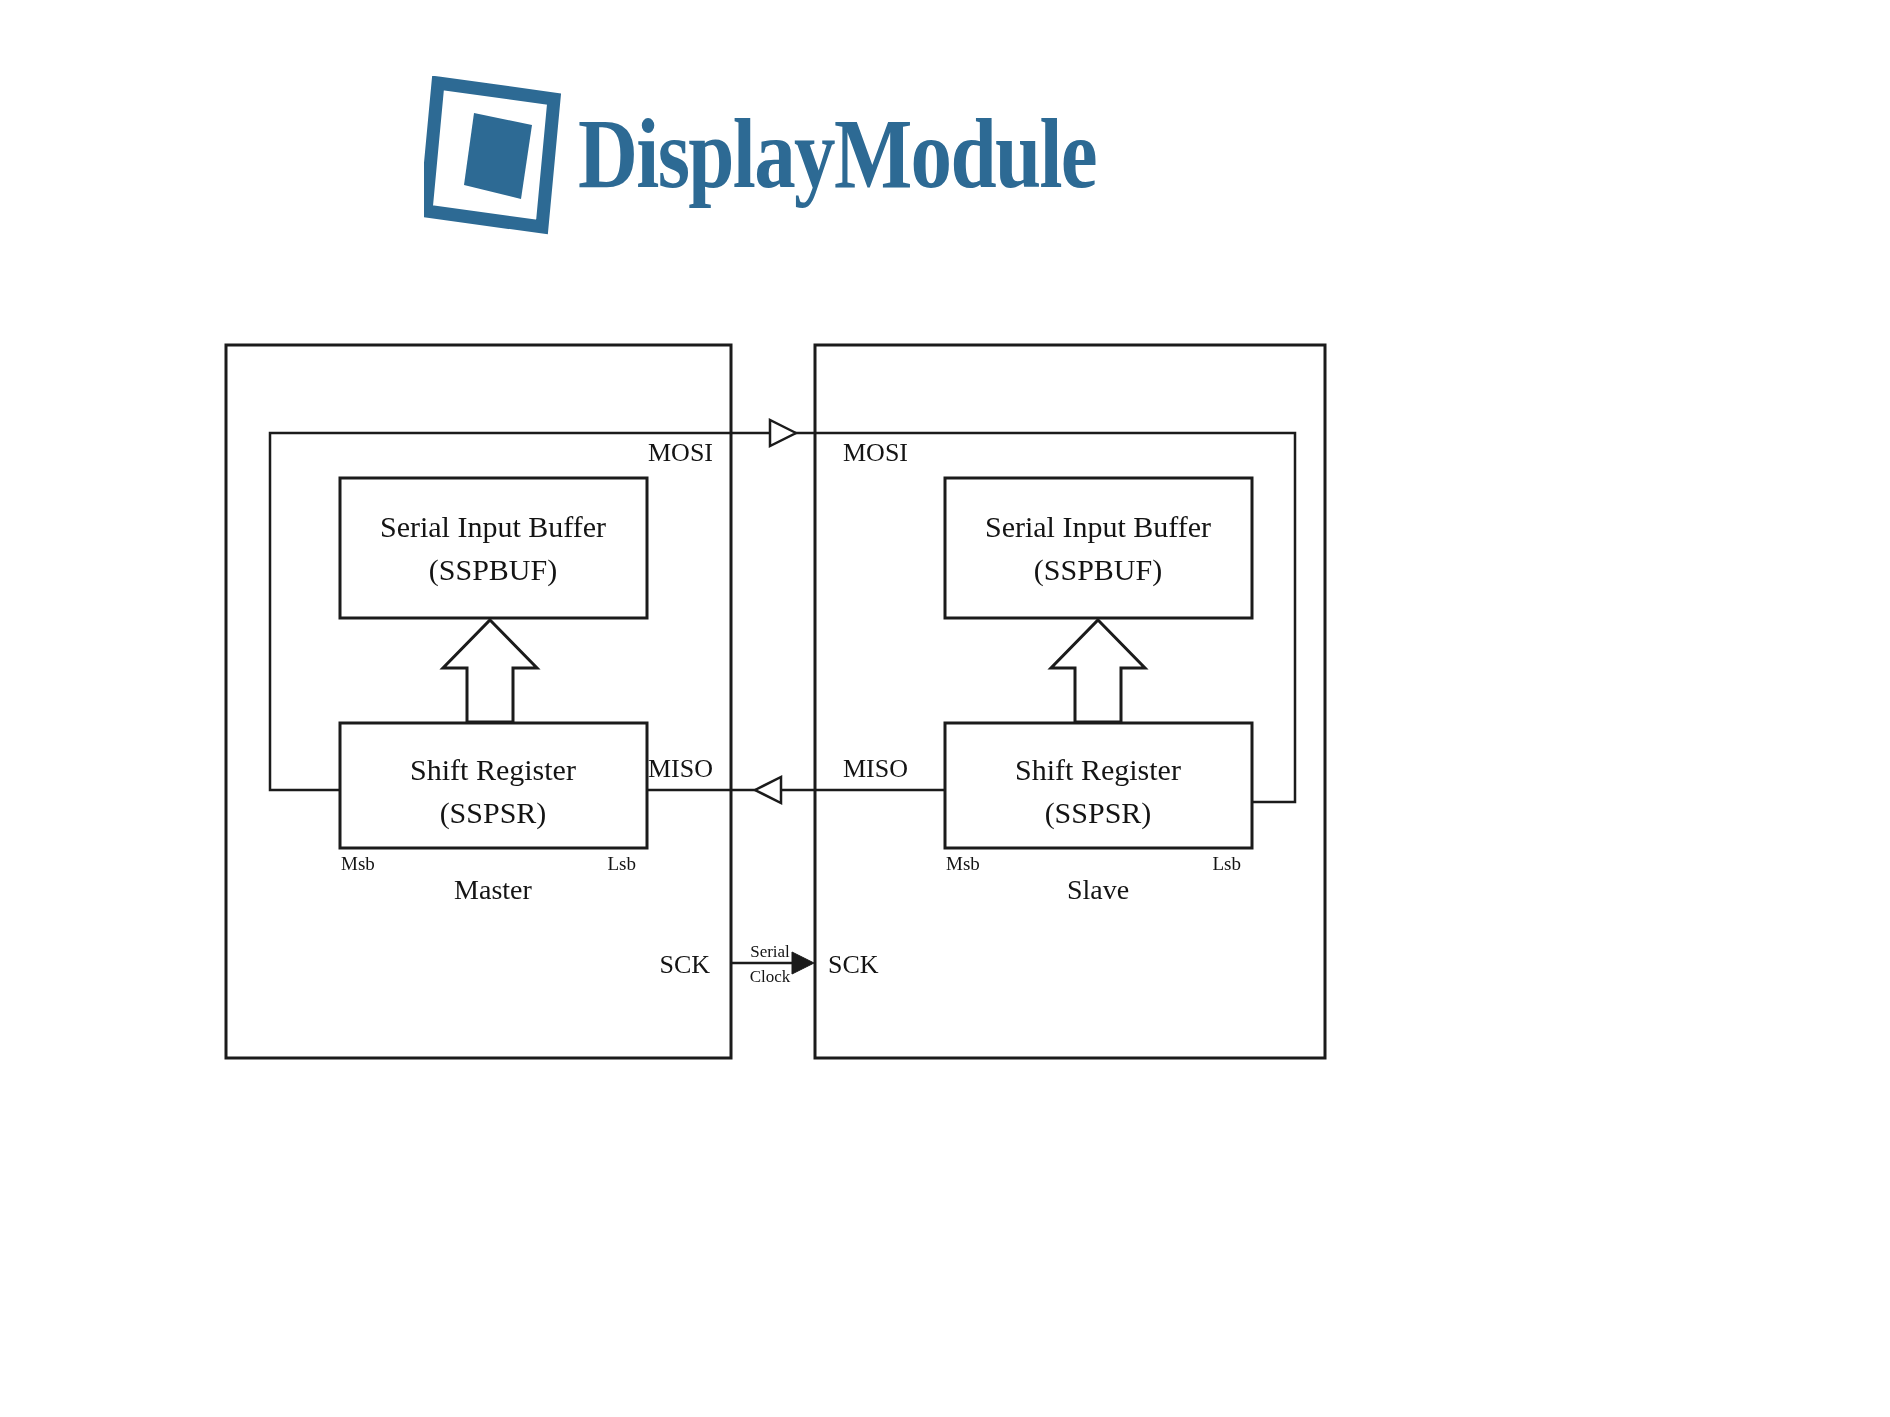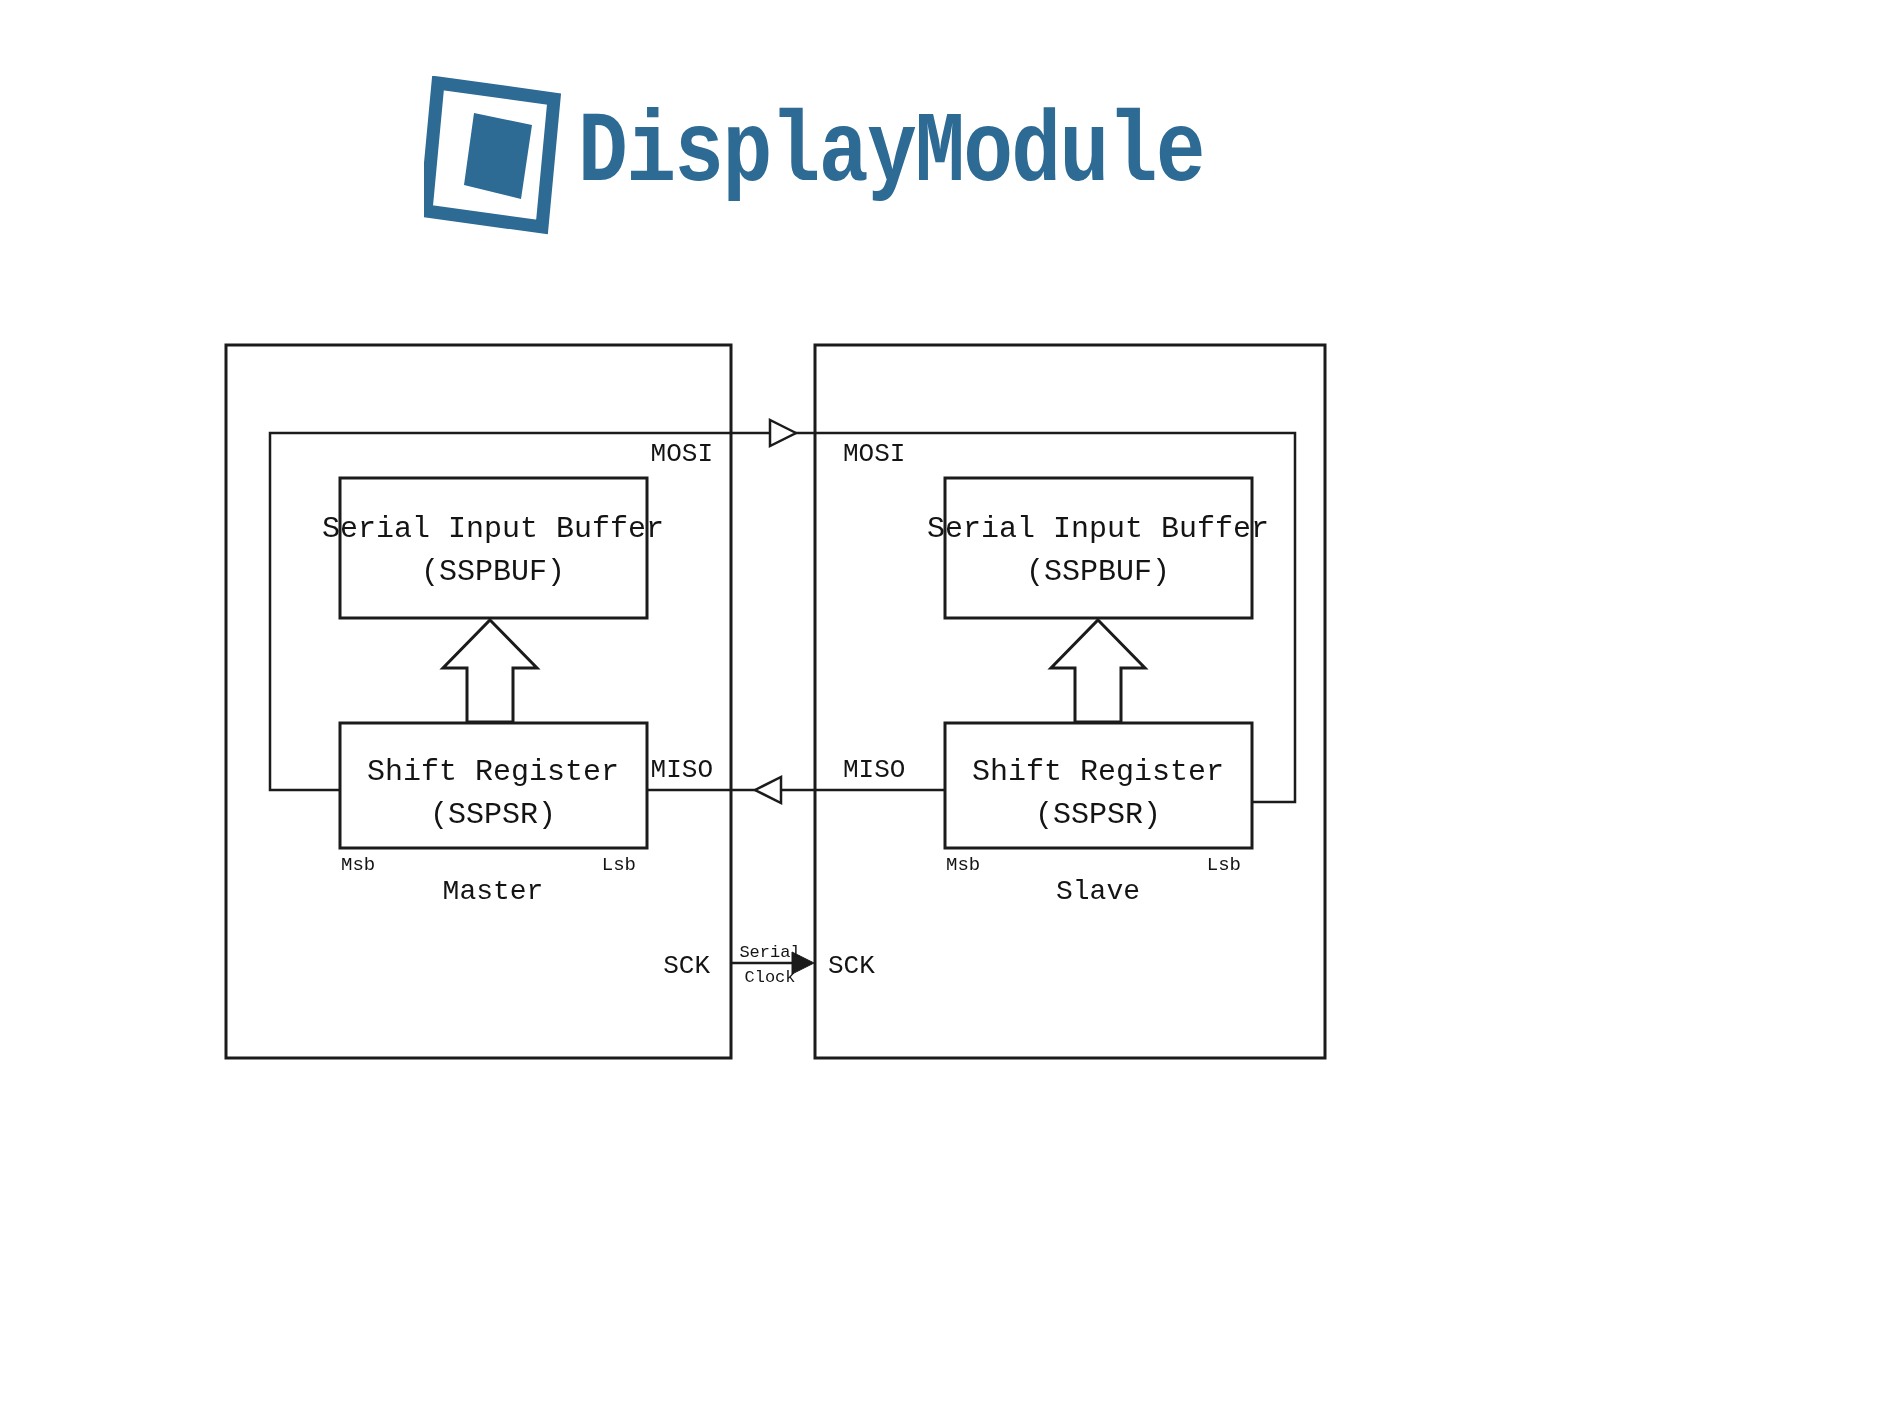--- a/index.html
+++ b/index.html
@@ -1,21 +1,21 @@
 <!DOCTYPE html>
 <html><head>
 <meta charset="utf-8">
 <style>
   html, body { margin: 0; padding: 0; background: #ffffff; }
   .page {
     position: relative;
     width: 1890px;
     height: 1417px;
     background: #ffffff;
-    font-family: Liberation Mono, monospace;
+    font-family: Liberation Serif, serif;
     overflow: hidden;
   }
   .logo-icon-svg { position: absolute; left: 424px; top: 76px; }
   .logo-wordmark {
     position: absolute;
     left: 578px;
     top: 104px;
     font-size: 100px;
     font-weight: bold;
     line-height: 1;

